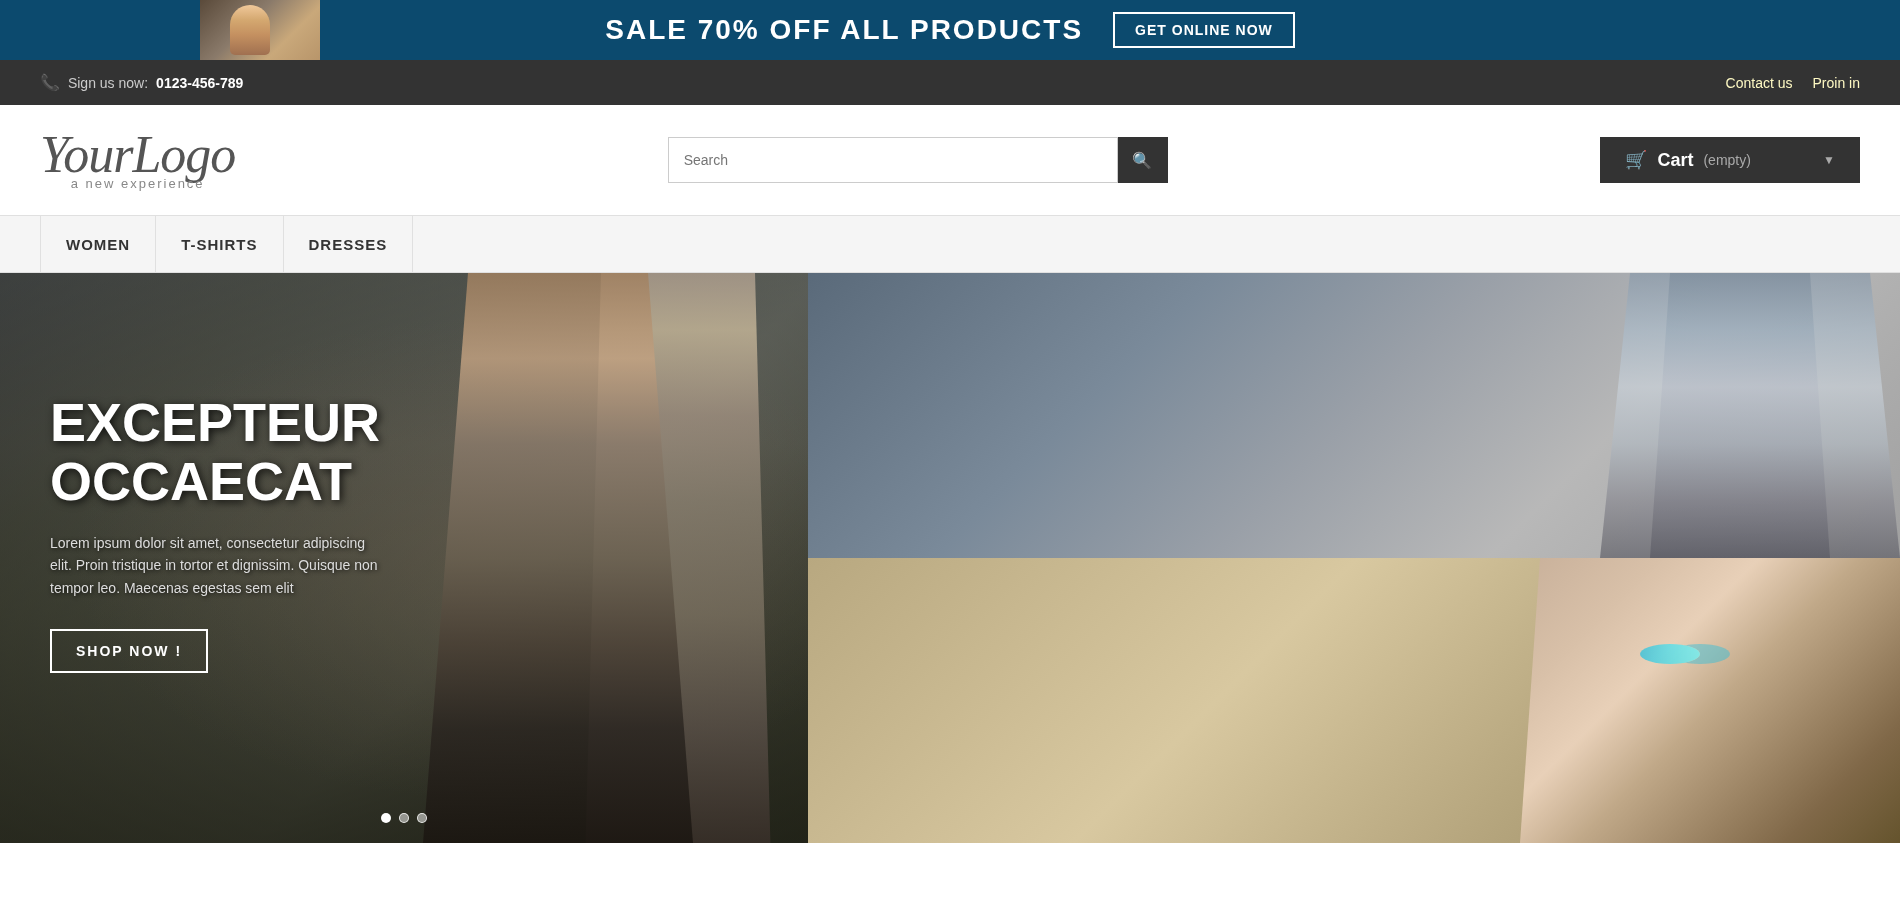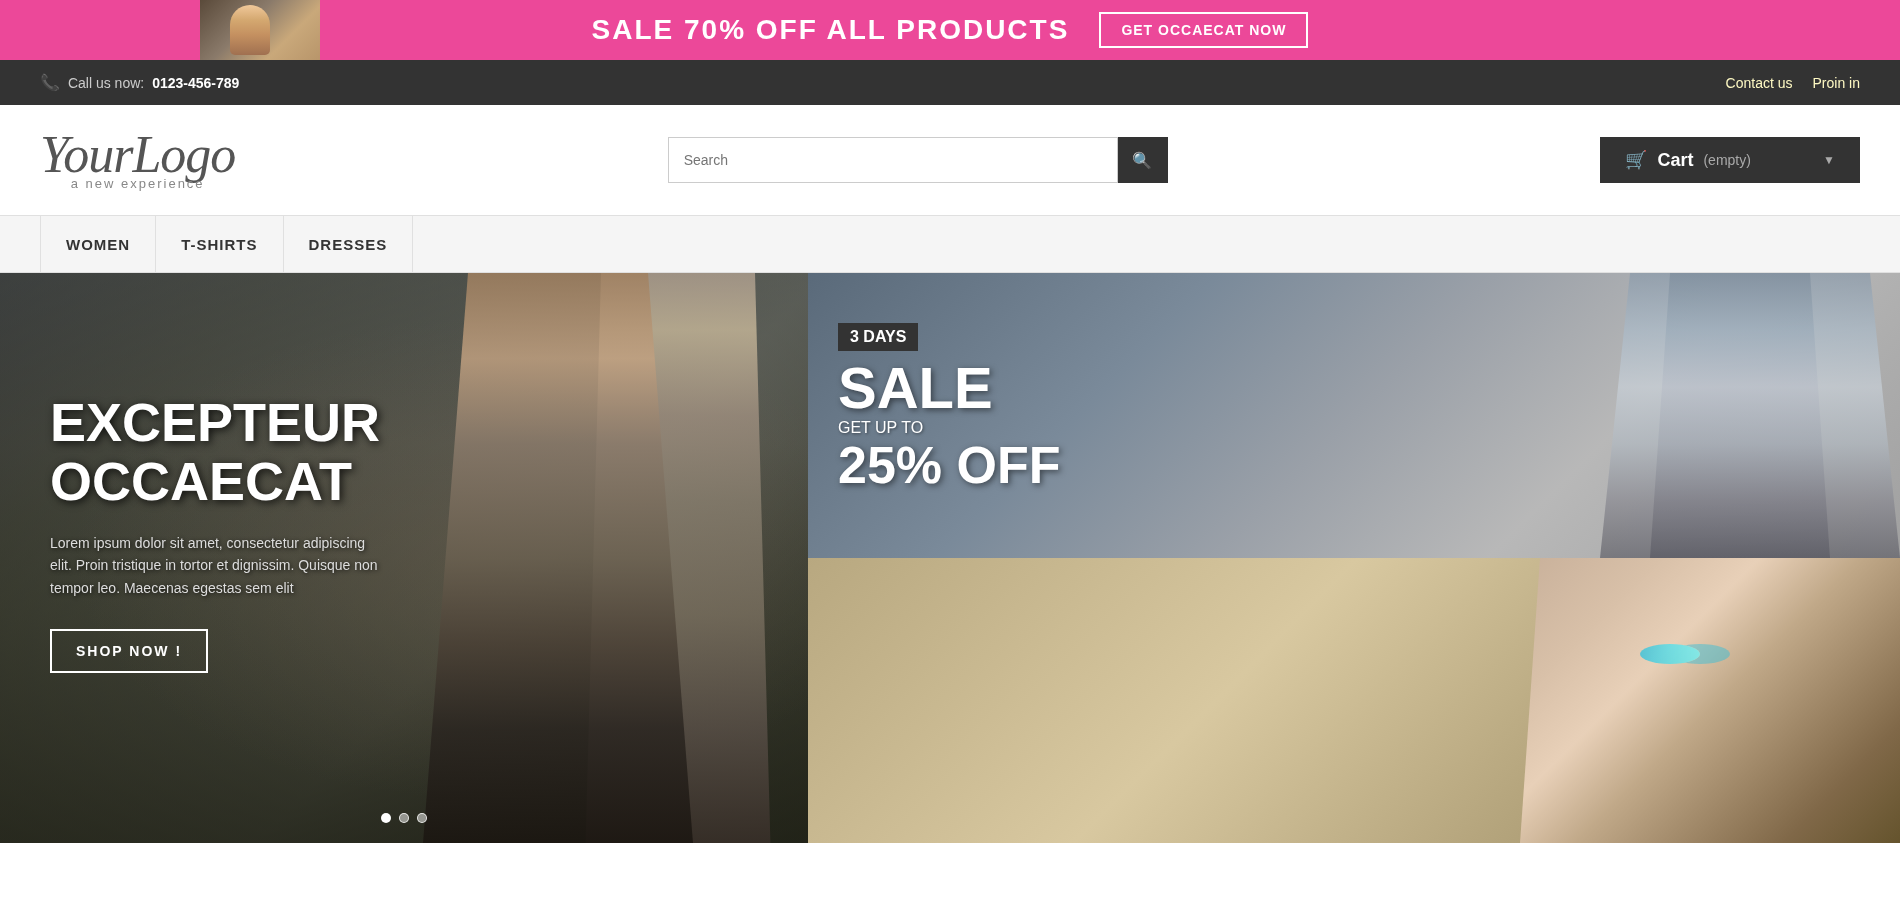--- a/index.html
+++ b/index.html
@@ -1,20 +1,20 @@
 <!DOCTYPE html>
 <html><head>
   <meta charset="utf-8">
   <style>
     * { margin: 0; padding: 0; box-sizing: border-box; }
     body { font-family: Arial, sans-serif; background: #fff; width: 1900px; }
 
     
     .top-banner {
-      background: #ec4899;
+      background: #0c4a6e;
       height: 60px;
       display: flex;
       align-items: center;
       justify-content: center;
       position: relative;
       overflow: hidden;
     }
     .banner-model {
       position: absolute;
       left: 200px;
@@ -442,27 +442,27 @@
       border: 1px solid rgba(255,255,255,0.8);
     }
     .dot.active { background: #fff; }
   </style>
 </head>
 <body>
 
 <div class="top-banner">
   <div class="banner-model"></div>
   <span class="banner-text">SALE 70% OFF ALL PRODUCTS</span>
-  <button class="banner-btn">GET OCCAECAT NOW</button>
+  <button class="banner-btn">GET ONLINE NOW</button>
 </div>
 
 <div class="secondary-bar">
   <div class="phone-area">
     <span class="phone-icon">📞</span>
-    <span>Call us now:</span>
+    <span>Sign us now:</span>
     <span class="phone-number">0123-456-789</span>
   </div>
   <div class="secondary-links">
     <a href="#">Contact us</a>
     <a href="#">Proin in</a>
   </div>
 </div>
 
 <div class="header">
   <div class="logo-area">
@@ -515,26 +515,20 @@
       <div class="dot"></div>
       <div class="dot"></div>
     </div>
   </div>
 
   <div class="side-banners">
 
     <div class="side-banner-top">
       <div class="side-fig-2"></div>
       <div class="side-fig-1"></div>
-      <div class="side-banner-top-content">
-        <div class="days-badge">3 DAYS</div>
-        <div class="side-sale-text">SALE</div>
-        <div class="side-get-up">GET UP TO</div>
-        <div class="side-percent">25% OFF</div>
-      </div>
     </div>
 
     <div class="side-banner-bottom">
       <div class="bottom-fig"></div>
     </div>
 
   </div>
 
 </div>
 

